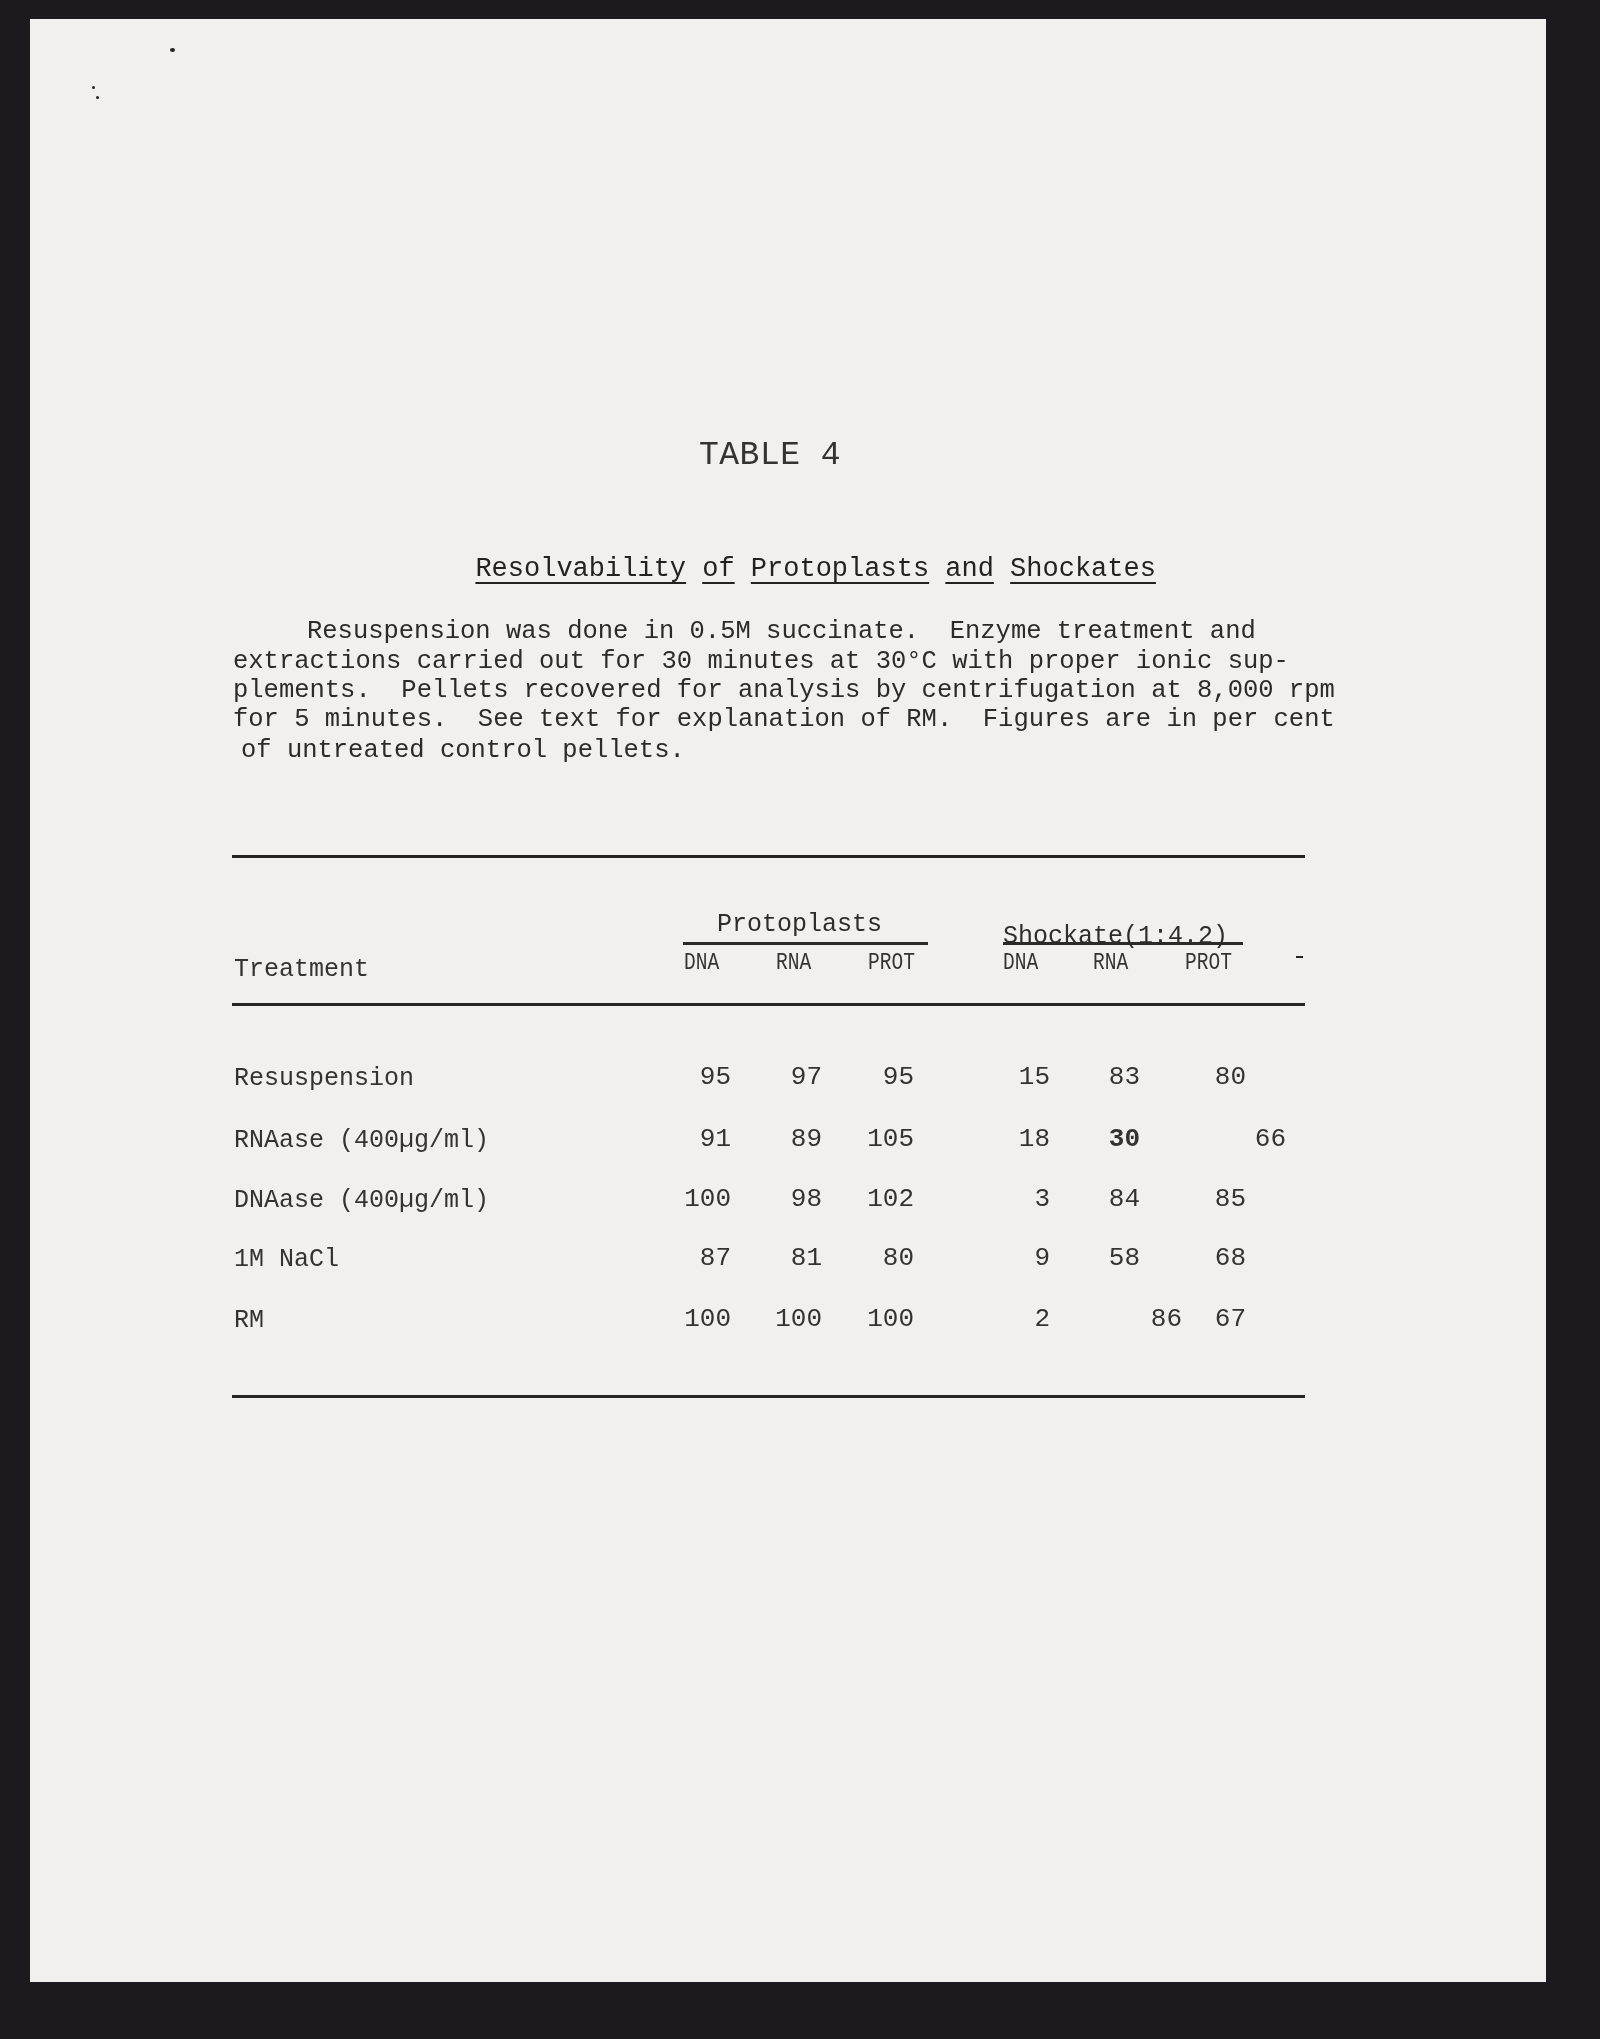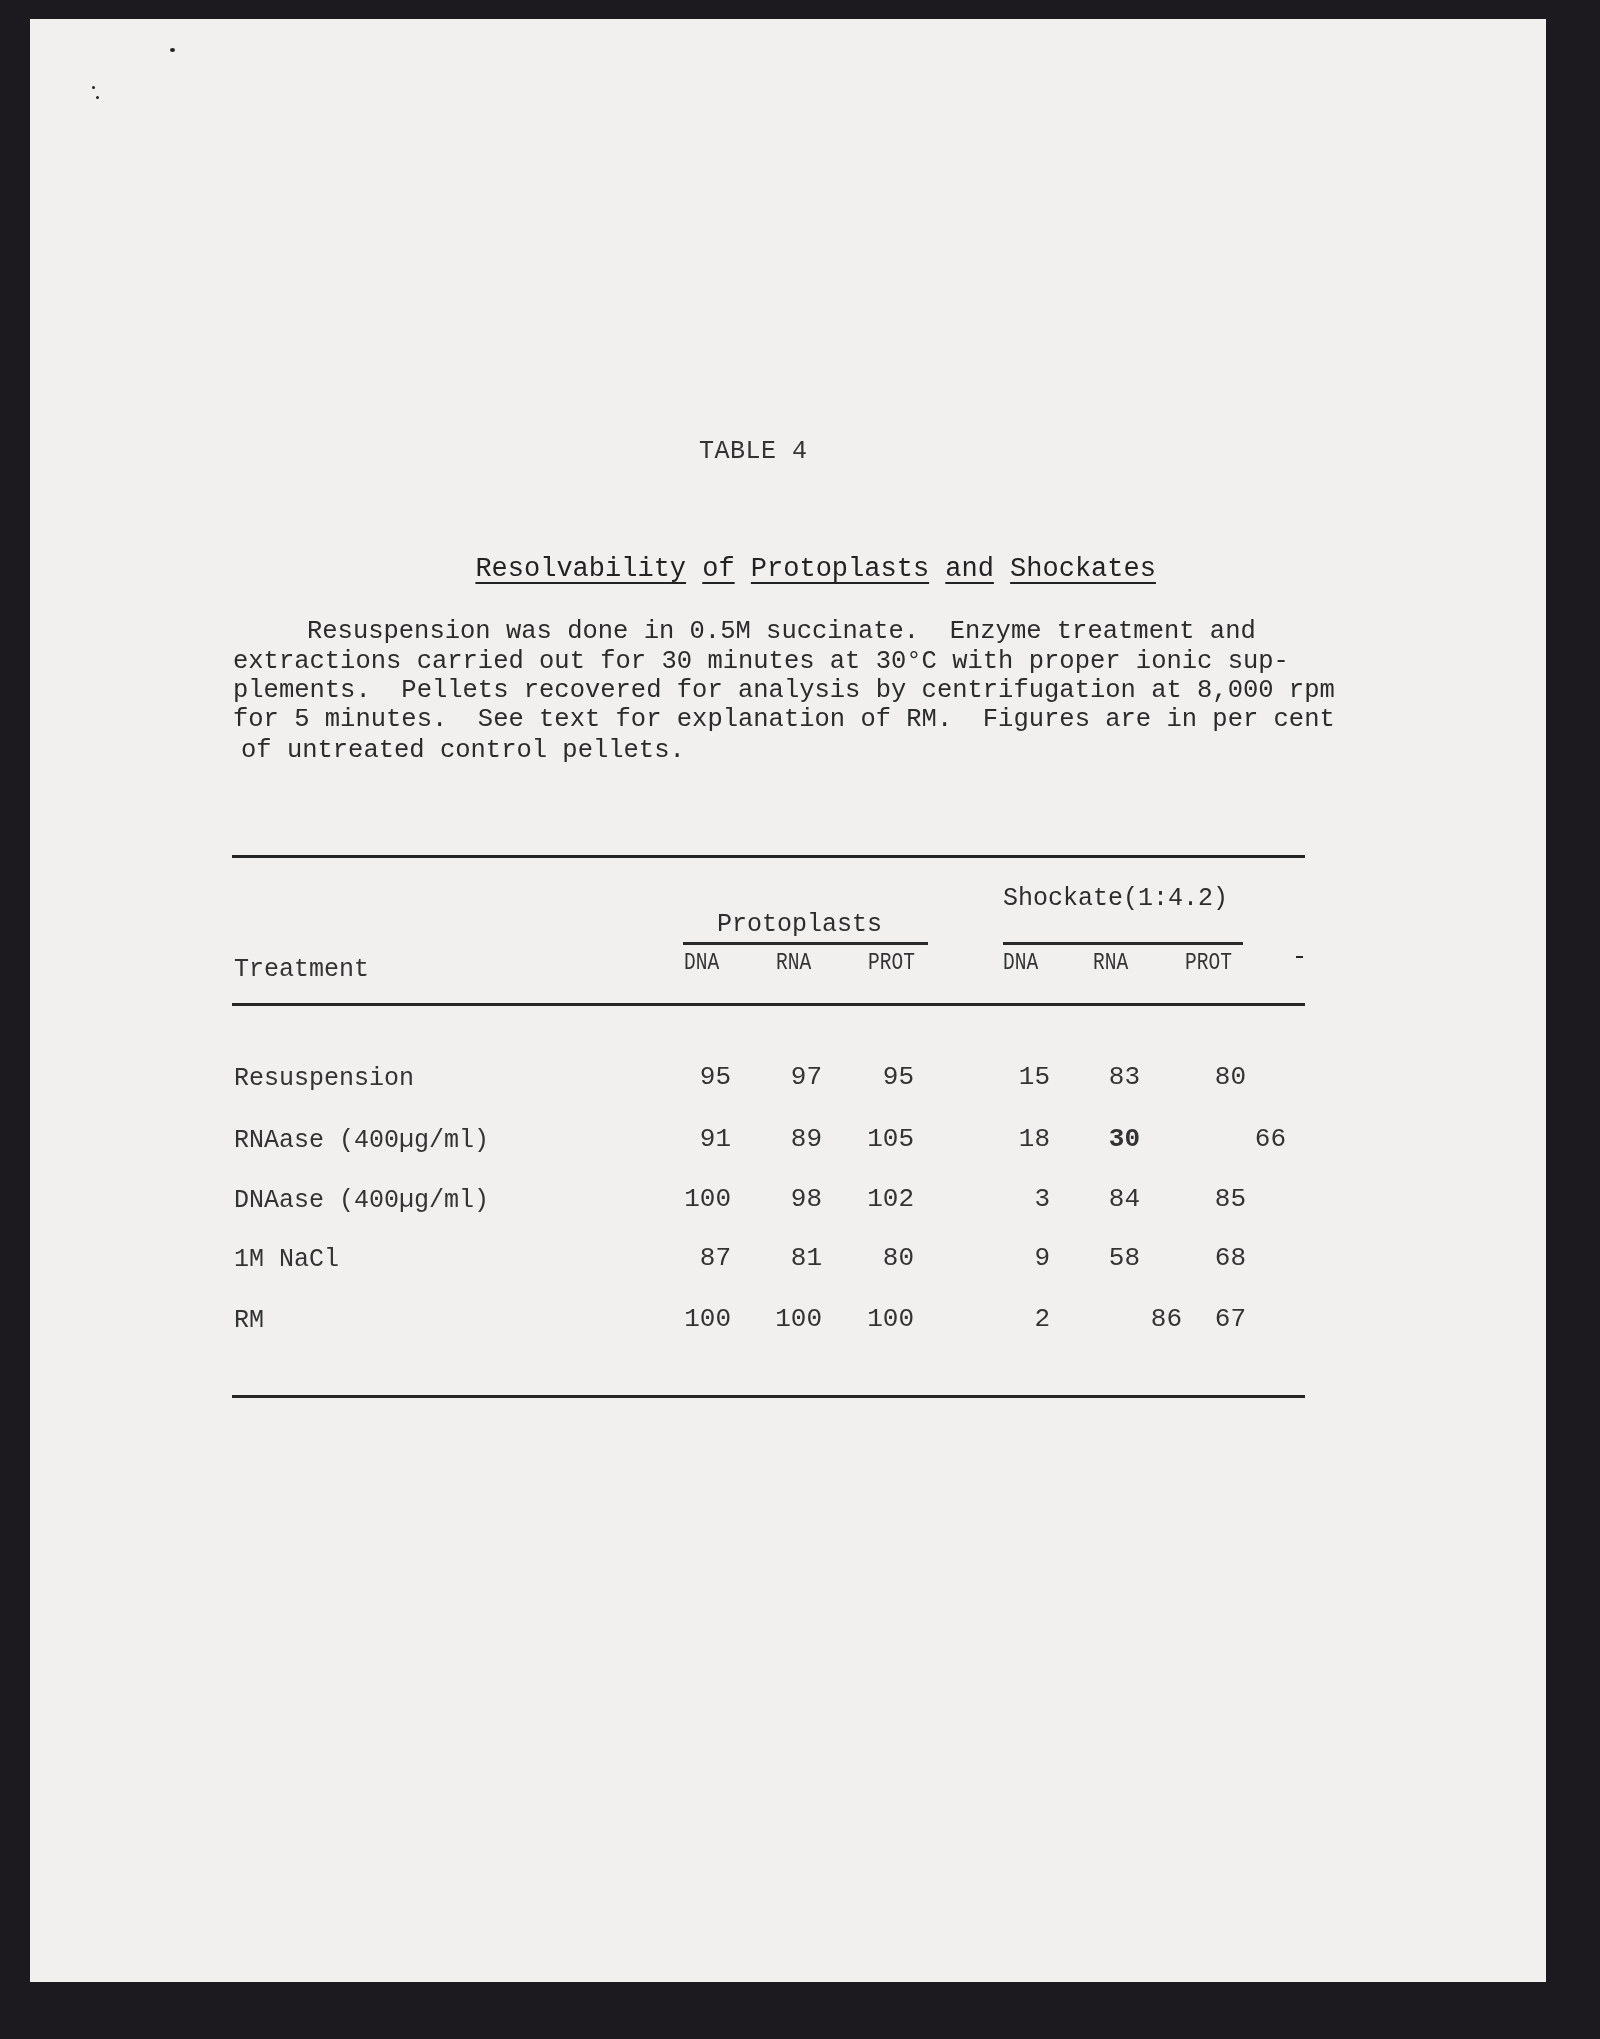--- a/index.html
+++ b/index.html
@@ -7,21 +7,21 @@
     width: 1600px; height: 2039px; position: relative; overflow: hidden;
     background: #1c1a1f;
     font-family: "Liberation Mono", "DejaVu Sans Mono", monospace;
     color: #2a2a2a;
   }
   .paper {
     position: absolute; left: 30px; top: 19px; width: 1516px; height: 1963px;
     background: #f1f0ee;
   }
   .abs { position: absolute; white-space: pre; }
-  .table-label { font-size: 25px; letter-spacing: 0.5px; color: #333; }
+  .table-label { font-size: 33px; letter-spacing: 0.5px; color: #333; }
   .title { font-size: 27px; color: #222; }
   .title span.u { text-decoration: underline; text-decoration-thickness: 2px; text-underline-offset: 6px; }
   .para { font-size: 25.5px; line-height: 29px; color: #2b2b2b; }
   .rule { position: absolute; height: 3px; background: #252525; }
   .grp { font-size: 25px; color: #2d2d2d; }
   .grp-line { position: absolute; height: 3px; background: #2a2a2a; }
   .sub { font-size: 23px; color: #333; transform: scaleX(0.85); transform-origin: left center; }
   .row-label { font-size: 25px; color: #333; text-align: center; }
   .cell { font-size: 26px; color: #333; text-align: right; width: 70px; }
   .speck { position: absolute; background: #222; border-radius: 50%; }
@@ -47,21 +47,21 @@
   <div class="abs para" style="left:233px;top:676px;">plements.  Pellets recovered for analysis by centrifugation at 8,000 rpm</div>
   <div class="abs para" style="left:233px;top:705px;">for 5 minutes.  See text for explanation of RM.  Figures are in per cent</div>
   <div class="abs para" style="left:233px;top:736px;margin-left:8px;">of untreated control pellets.</div>
 </div>
 
 <div>
   <div class="rule" style="left:232px;top:855px;width:1073px;"></div>
 
   <div class="abs grp" style="left:717px;top:910px;">Protoplasts</div>
   <div class="grp-line" style="left:683px;top:942px;width:245px;"></div>
-  <div class="abs grp" style="left:1003px;top:884px;">Shockate(1:4.2)</div>
+  <div class="abs grp" style="left:1003px;top:922px;">Shockate(1:4.2)</div>
   <div class="grp-line" style="left:1003px;top:942px;width:240px;"></div>
 
   <div class="abs row-label" style="left:234px;top:955px;">Treatment</div>
 
   <div class="abs sub" style="left:684px;top:950px;">DNA</div>
   <div class="abs sub" style="left:776px;top:950px;">RNA</div>
   <div class="abs sub" style="left:868px;top:950px;">PROT</div>
   <div class="abs sub" style="left:1003px;top:950px;">DNA</div>
   <div class="abs sub" style="left:1093px;top:950px;">RNA</div>
   <div class="abs sub" style="left:1185px;top:950px;">PROT</div>

